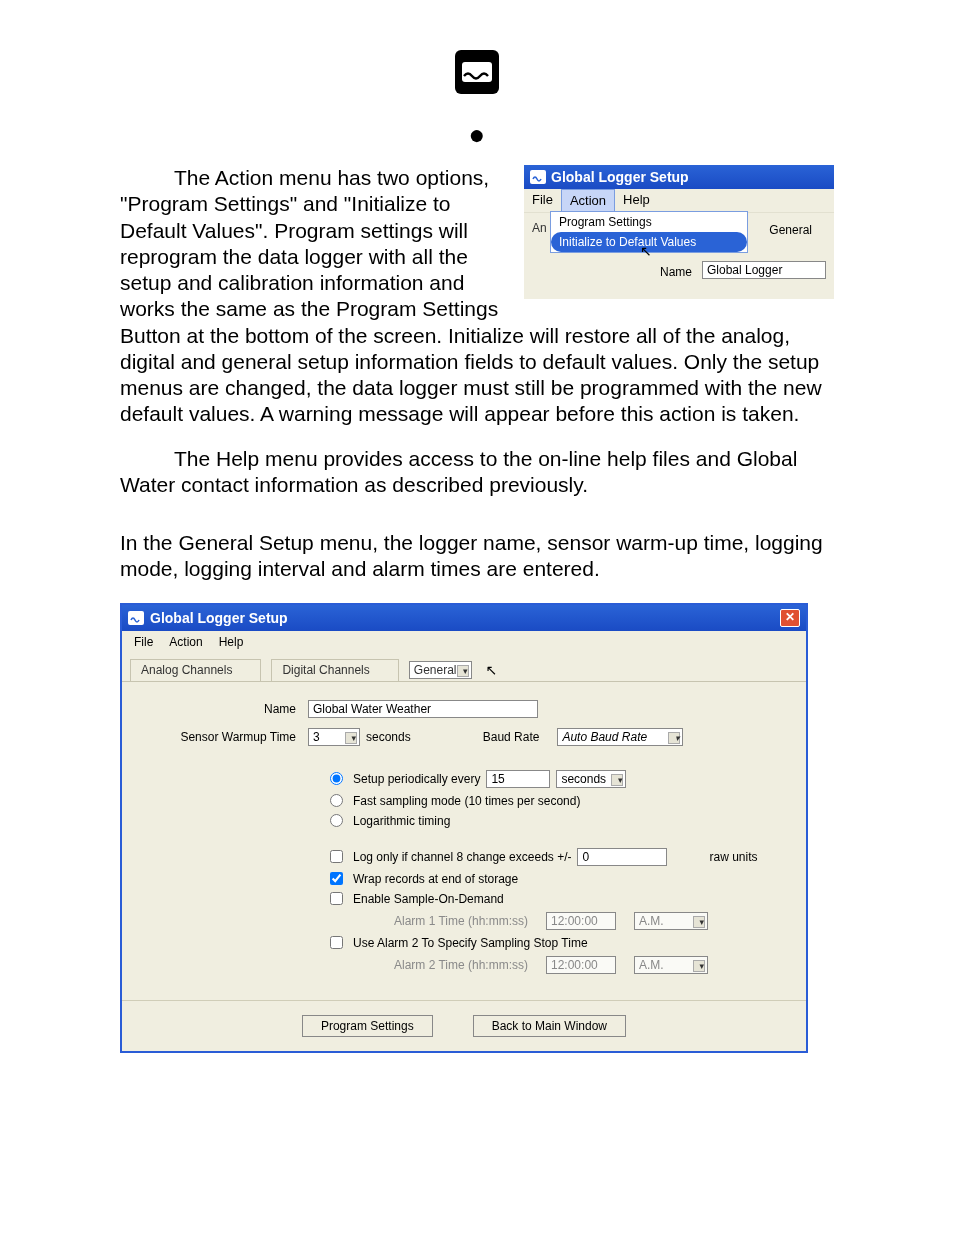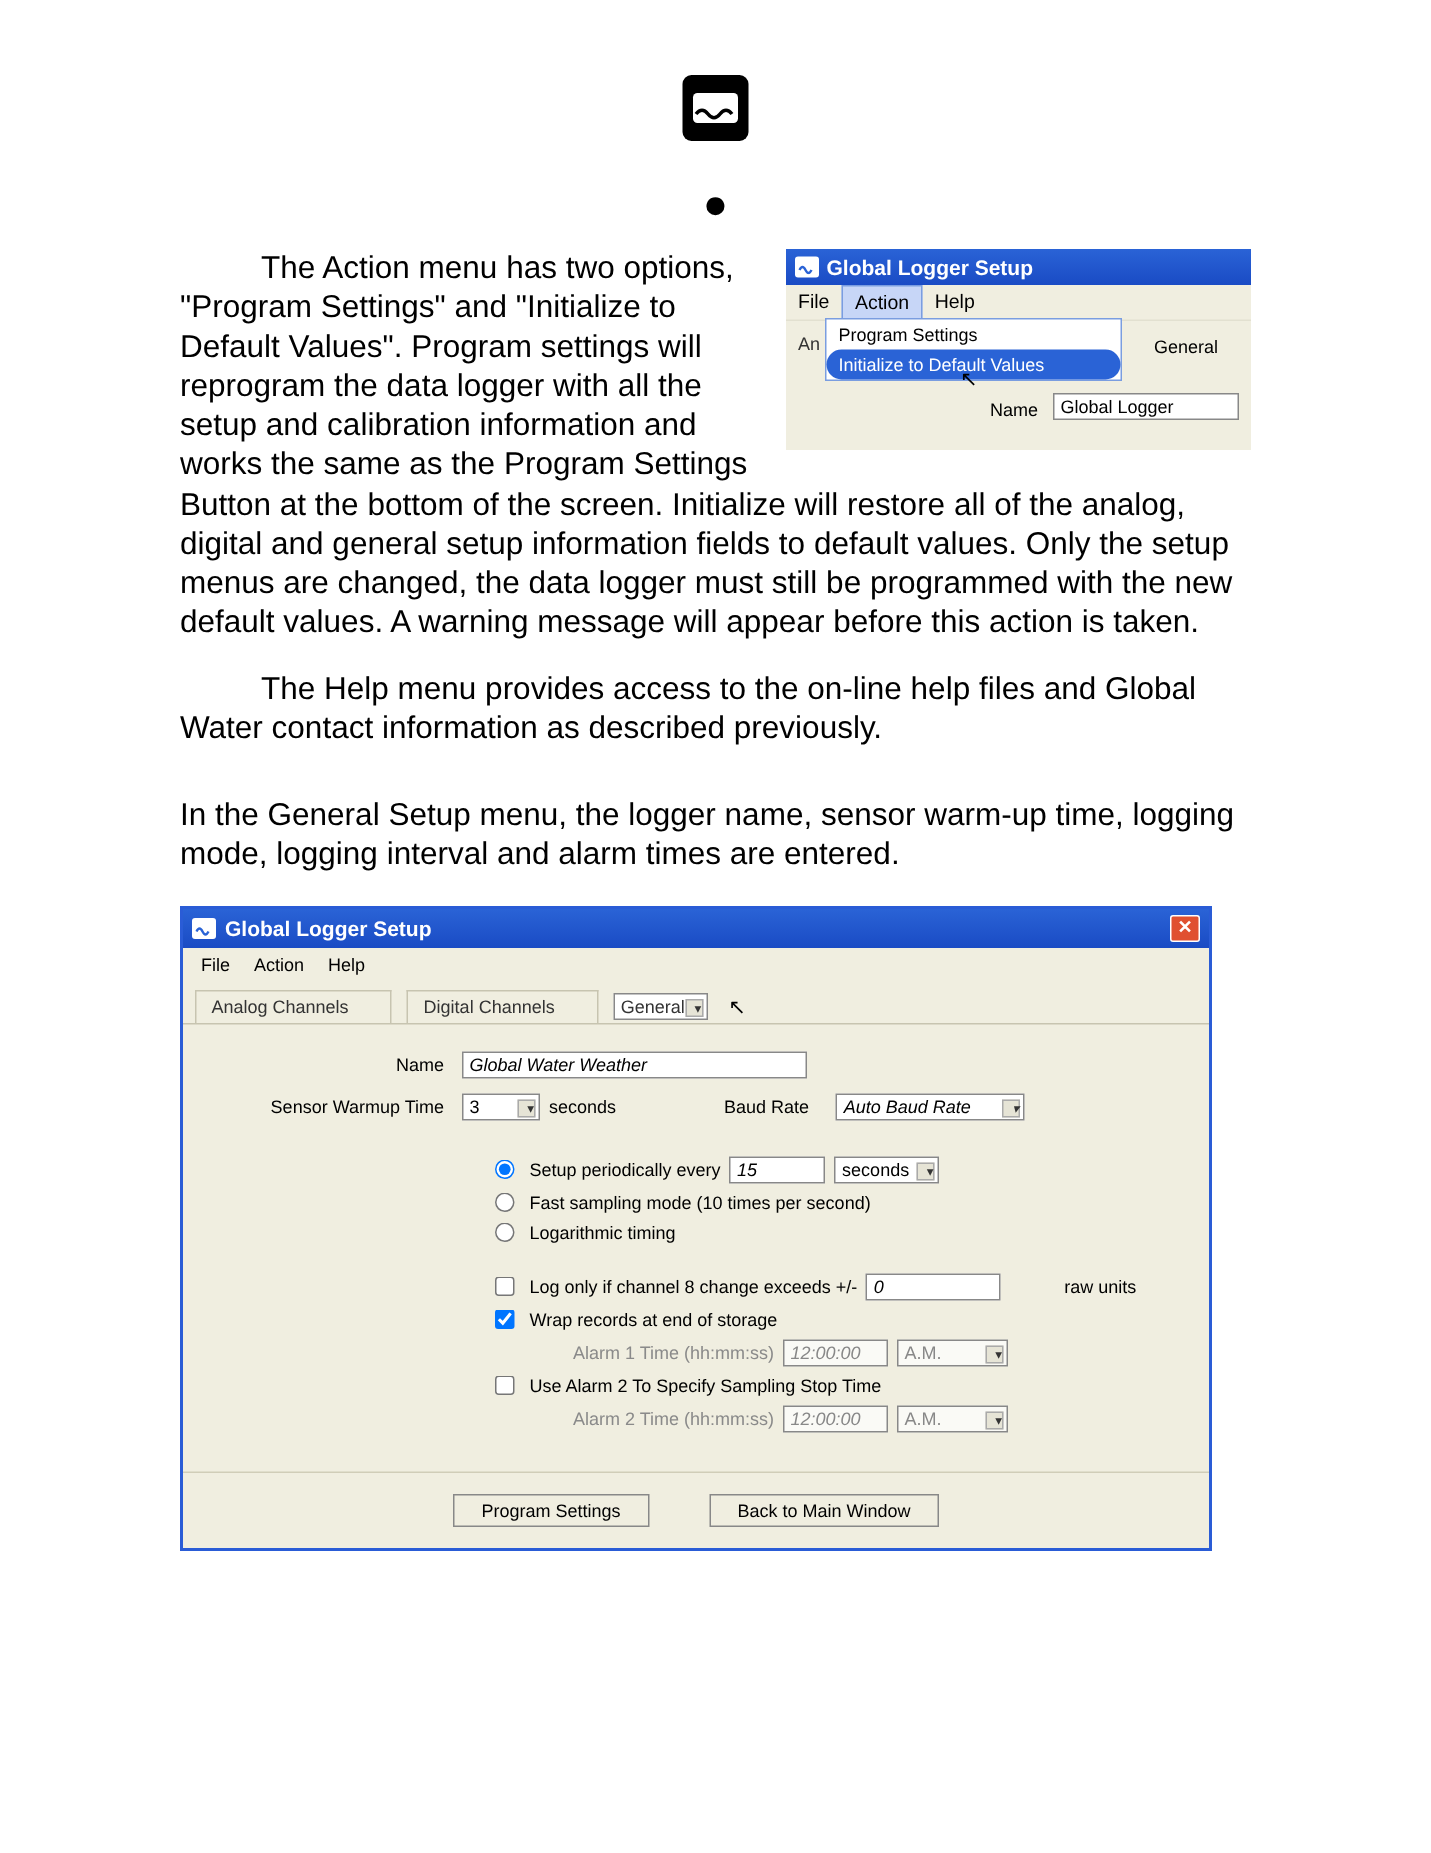--- a/index.html
+++ b/index.html
@@ -220,21 +220,20 @@
     text-align: right;
     margin-right: 6px;
   }
   input.txt {
     background: #fff;
     border: 1px solid #888;
     height: 18px;
     padding: 1px 4px;
     font-size: 12px;
     box-sizing: border-box;
-    font-style: italic;
   }
   .sel {
     background: #fff;
     border: 1px solid #888;
     height: 18px;
     padding: 0 14px 0 4px;
     font-size: 12px;
     box-sizing: border-box;
     position: relative;
     display: inline-block;
@@ -264,21 +263,21 @@
     margin-bottom: 6px;
     display: flex;
     align-items: center;
     gap: 6px;
   }
   .indent2 {
     margin-left: 200px;
     margin-bottom: 6px;
     display: flex;
     align-items: center;
-    gap: 6px;
+    gap: 18px;
     color: #8a8a8a;
   }
   input[type=radio], input[type=checkbox] {
     margin: 0 4px 0 0;
   }
   .dim .txt, .dim .sel {
     color: #888;
     background: #fafaf6;
   }
   .footer-buttons {
@@ -409,20 +408,24 @@
         <input type="checkbox" style="">
         <span>Log only if channel 8 change exceeds +/-</span>
         <input class="txt" style="width: 90px;" value="0">
         <span style="width:30px;"></span>
         <span>raw units</span>
       </div>
       <div class="indent">
         <input type="checkbox" checked="" style="">
         <span>Wrap records at end of storage</span>
       </div>
+      <div class="indent">
+        <input type="checkbox" style="">
+        <span>Enable Sample-On-Demand</span>
+      </div>
       <div class="indent2 dim">
         <span style="width:20px;"></span>
         <span>Alarm 1 Time (hh:mm:ss)</span>
         <input class="txt" style="width: 70px;" disabled="" value="12:00:00">
         <span class="sel" style="width:74px;">A.M.</span>
       </div>
       <div class="indent">
         <input type="checkbox" style="">
         <span>Use Alarm 2 To Specify Sampling Stop Time</span>
       </div>

